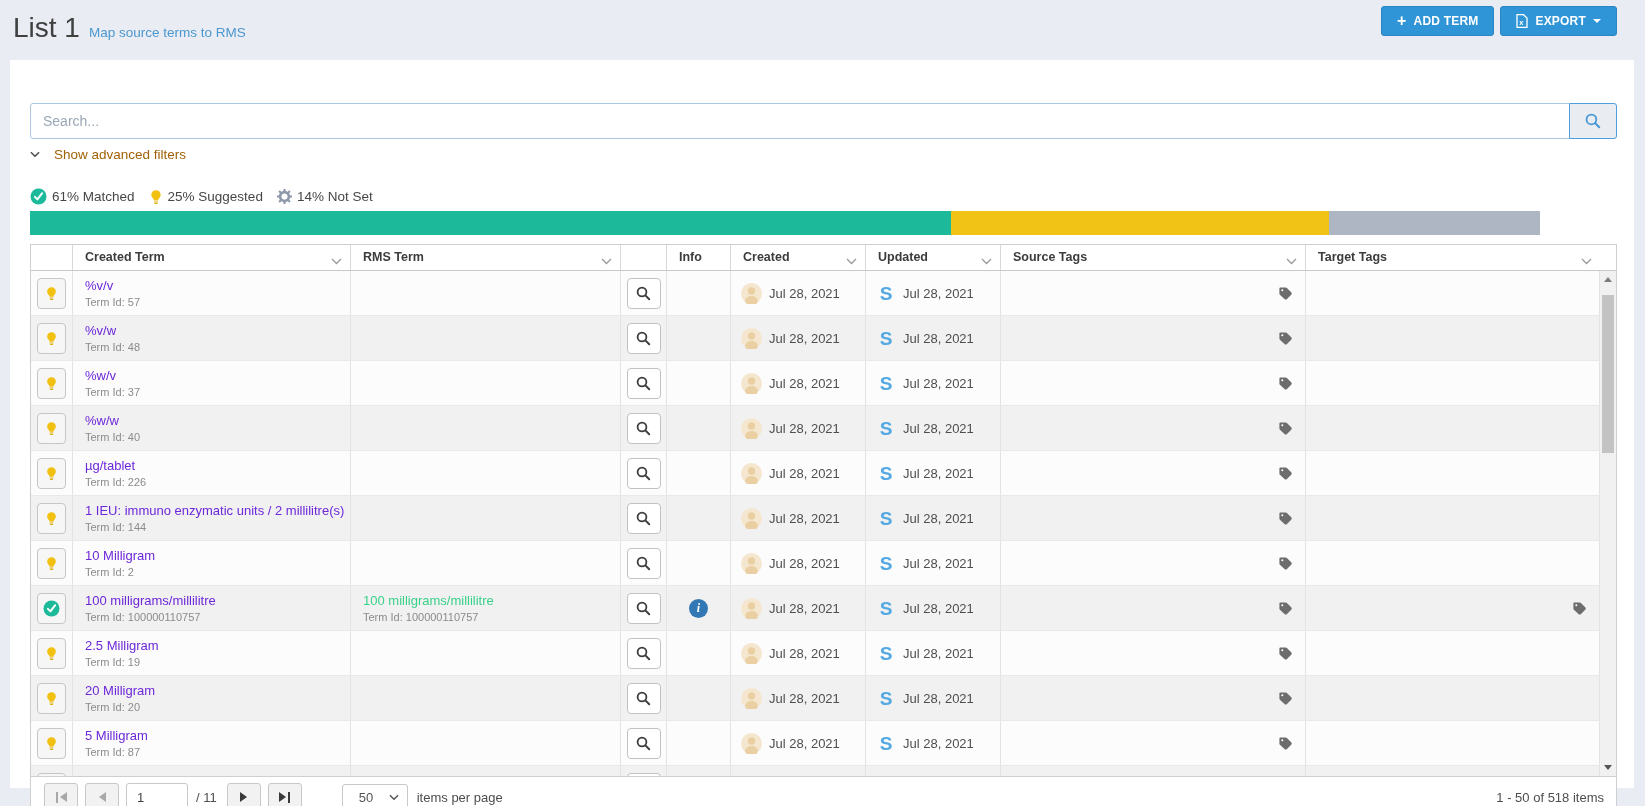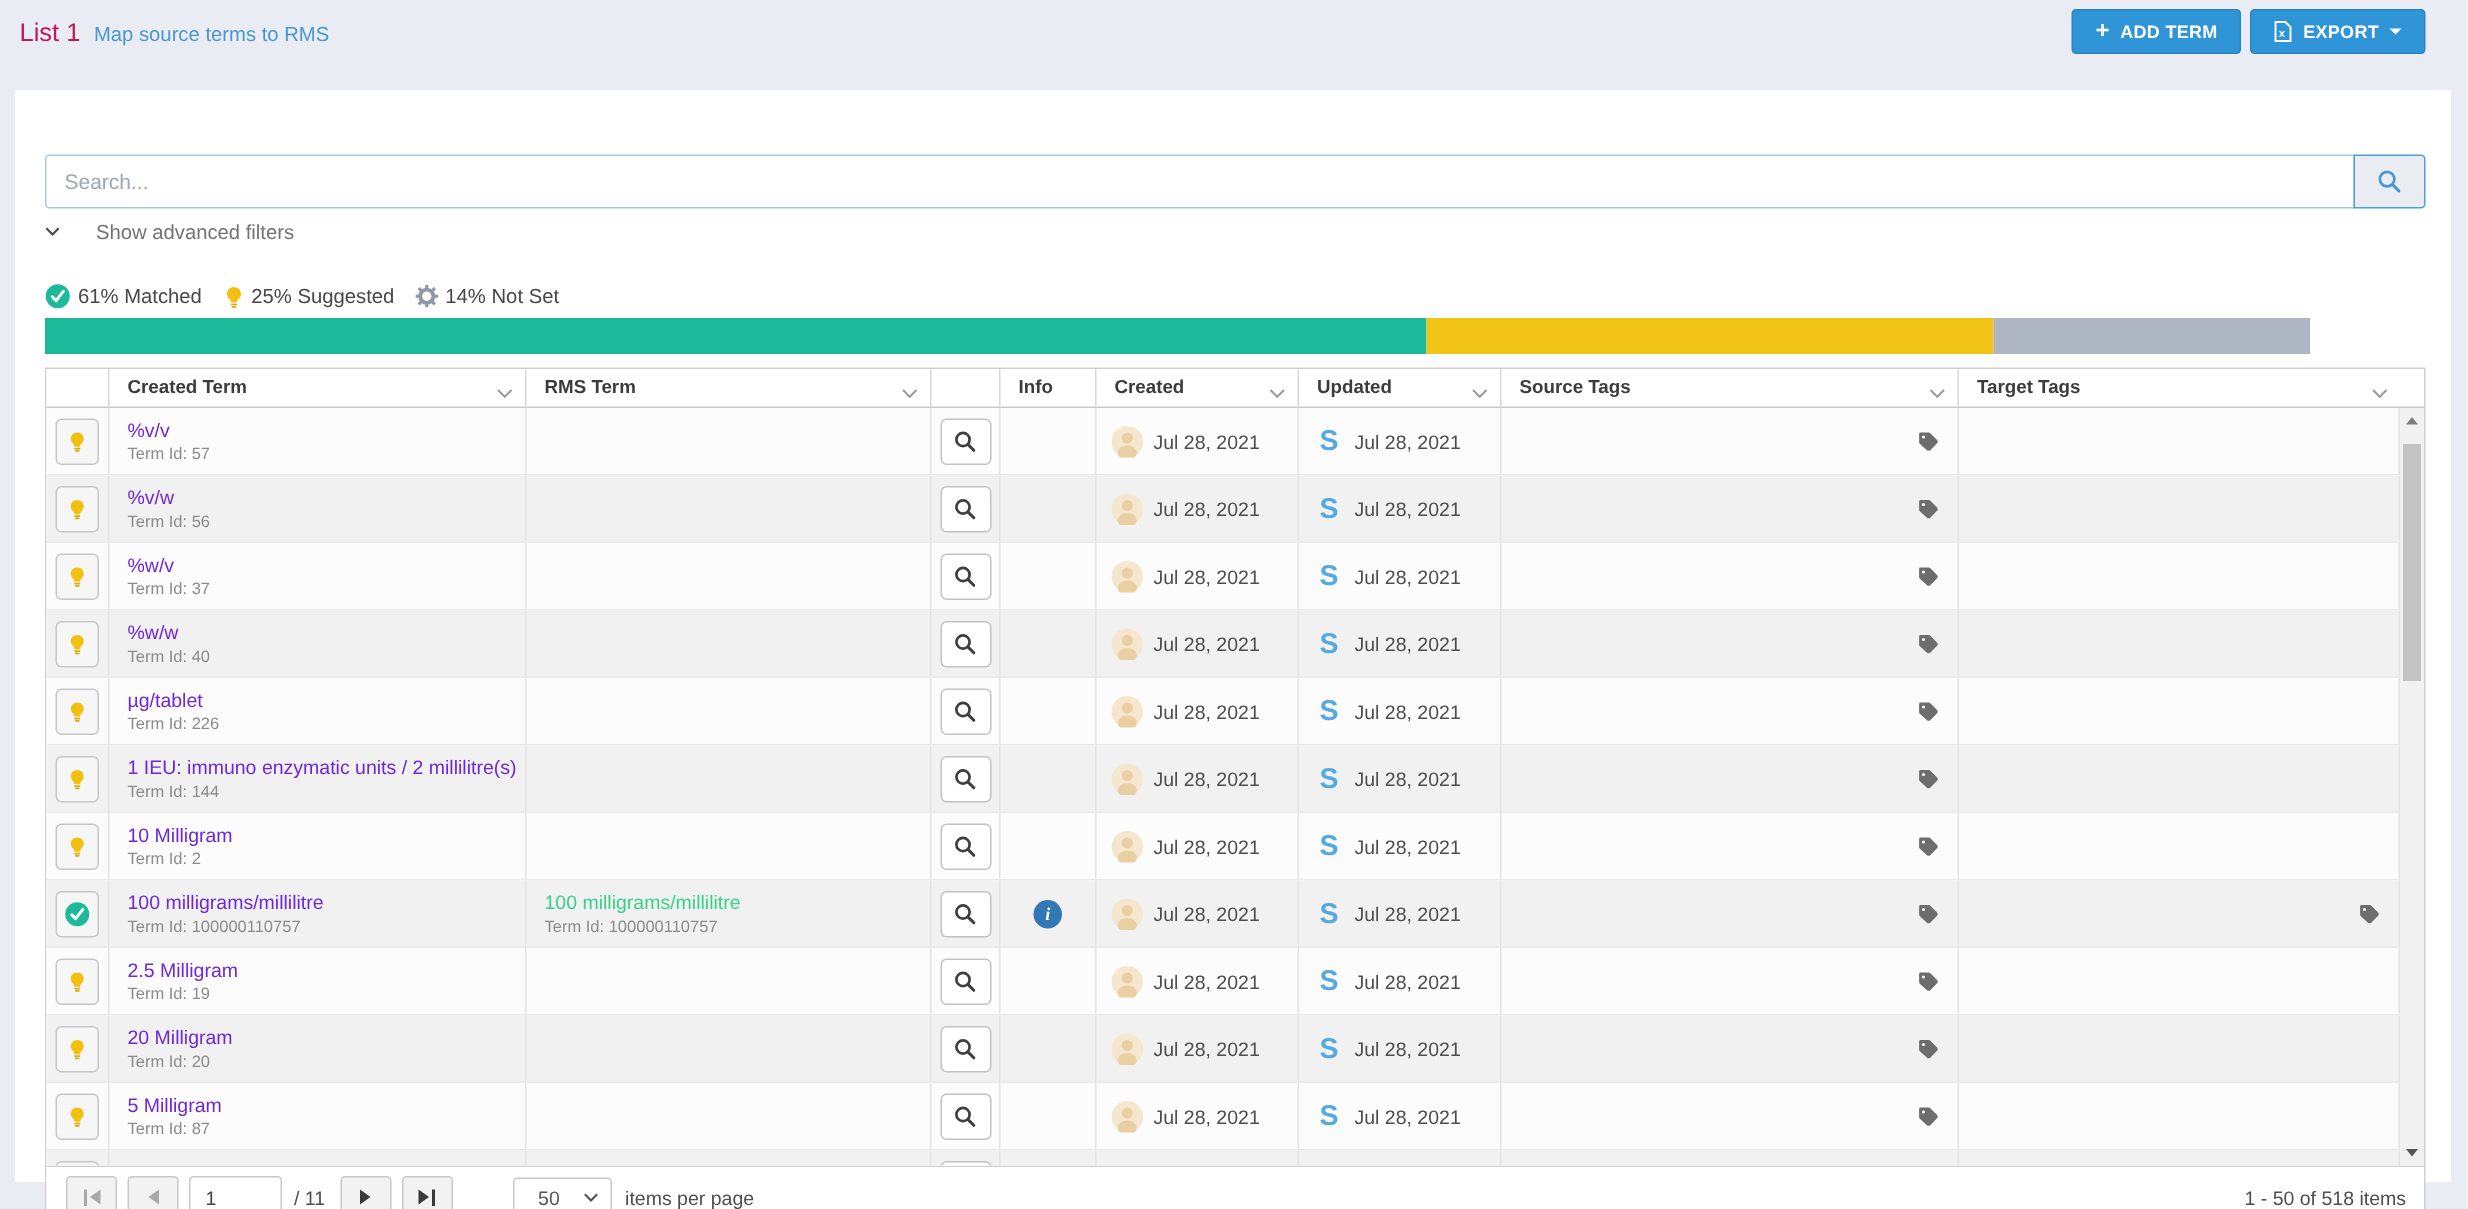--- a/index.html
+++ b/index.html
@@ -2,39 +2,39 @@
 <html><head>
 <meta charset="utf-8">
 <style>
   * { box-sizing: border-box; margin: 0; padding: 0; }
   html,body { width:1645px; height:806px; overflow:hidden; }
   body { background:#e9ecf3; font-family:"Liberation Sans", sans-serif; position:relative; }
 
   
   .page-header { position:absolute; top:0; left:0; right:0; height:60px; padding:12px 28px 0 13px; }
   .title-wrap { display:flex; align-items:baseline; gap:9px; }
-  .page-title { font-size:17px; font-weight:400; color:#be185d; }
+  .page-title { font-size:28px; font-weight:400; color:#404040; }
   .page-subtitle { font-size:13.5px; color:#4b97cf; }
   .header-actions { position:absolute; top:6px; right:28px; display:flex; gap:6px; }
   .btn-primary { display:flex; align-items:center; gap:7px; height:30px; padding:0 15px;
     background:#2f95d6; border:1px solid #2a86c3; border-radius:3px; color:#fff;
     font-size:12px; font-weight:bold; font-family:inherit; cursor:pointer; letter-spacing:.2px; }
   .plus-glyph { font-size:16px; font-weight:bold; line-height:1; }
   .caret-down { width:0; height:0; border-left:4px solid transparent; border-right:4px solid transparent; border-top:4px solid #fff; display:inline-block; }
 
   
   .panel { position:absolute; left:10px; top:60px; width:1624px; height:728px; background:#fff; padding:11px 17px 0 20px; }
 
   
   .search-row { display:flex; height:36px;margin-top:32px; }
   .search-input { flex:1; border:1px solid #abc8e2; border-radius:3px 0 0 3px; padding:0 12px; font-size:14px; color:#444; font-family:inherit; outline:none; }
   .search-input::placeholder { color:#9aa7b5; }
   .search-btn { width:48px; background:#e9edf2; border:1px solid #4f9fdc; border-radius:0 3px 3px 0; margin-left:-1px; display:flex; align-items:center; justify-content:center; color:#4a97d6; cursor:pointer; }
 
-  .adv-filters { margin-top:8px; display:inline-flex; align-items:center; gap:24px; font-size:13.5px; color:#737373; cursor:pointer; }
+  .adv-filters { margin-top:8px; display:inline-flex; align-items:center; gap:14px; font-size:13.5px; color:#a16207; cursor:pointer; }
 
   
   .legend { margin-top:26px; display:flex; align-items:center; gap:14px; font-size:13.5px; color:#474747; }
   .legend-item { display:flex; align-items:center; gap:5px; }
   .progress { margin-top:6px; height:24px; width:1510px; display:flex; overflow:hidden; }
   .progress .seg { height:100%; }
 
   
   .grid { margin-top:9px; width:1587px; border:1px solid #cfcfcf; }
   .thead { display:flex; height:26px; background:#fff; border-bottom:1px solid #c9c9c9; }
@@ -263,21 +263,21 @@
         <svg class="ic-suggested" width="13" height="15" viewBox="0 0 15 16">
                   <path d="M7.5 0.8C4.6 0.8 2.5 3 2.5 5.7c0 1.8 1 3 1.9 3.9.5.5.8 1 .8 1.6v.6h4.6v-.6c0-.6.3-1.1.8-1.6.9-.9 1.9-2.1 1.9-3.9C12.5 3 10.4.8 7.5.8z" fill="#f2c011"></path>
                   <rect x="5.2" y="12.7" width="4.6" height="1.2" rx="0.5" fill="#d9ad0c"></rect>
                   <rect x="5.7" y="14.4" width="3.6" height="1.2" rx="0.5" fill="#d9ad0c"></rect>
                 </svg>
 
       </button>
     </div>
     <div class="td col-source cell-term">
       <a href="#" class="term-link">%v/w</a>
-      <div class="term-id">Term Id: 56</div>
+      <div class="term-id">Term Id: 48</div>
     </div>
     <div class="td col-rms cell-term">
       <span class="rms-term"></span>
       <div class="term-id"></div>
     </div>
     <div class="td col-search cell-center">
       <button class="row-search-btn">
         <svg width="17" height="17" viewBox="0 0 17 17">
                   <circle cx="7" cy="7" r="4.4" fill="none" stroke="currentColor" stroke-width="1.8"></circle>
                   <line x1="10.4" y1="10.4" x2="14.2" y2="14.2" stroke="currentColor" stroke-width="2" stroke-linecap="round"></line>

